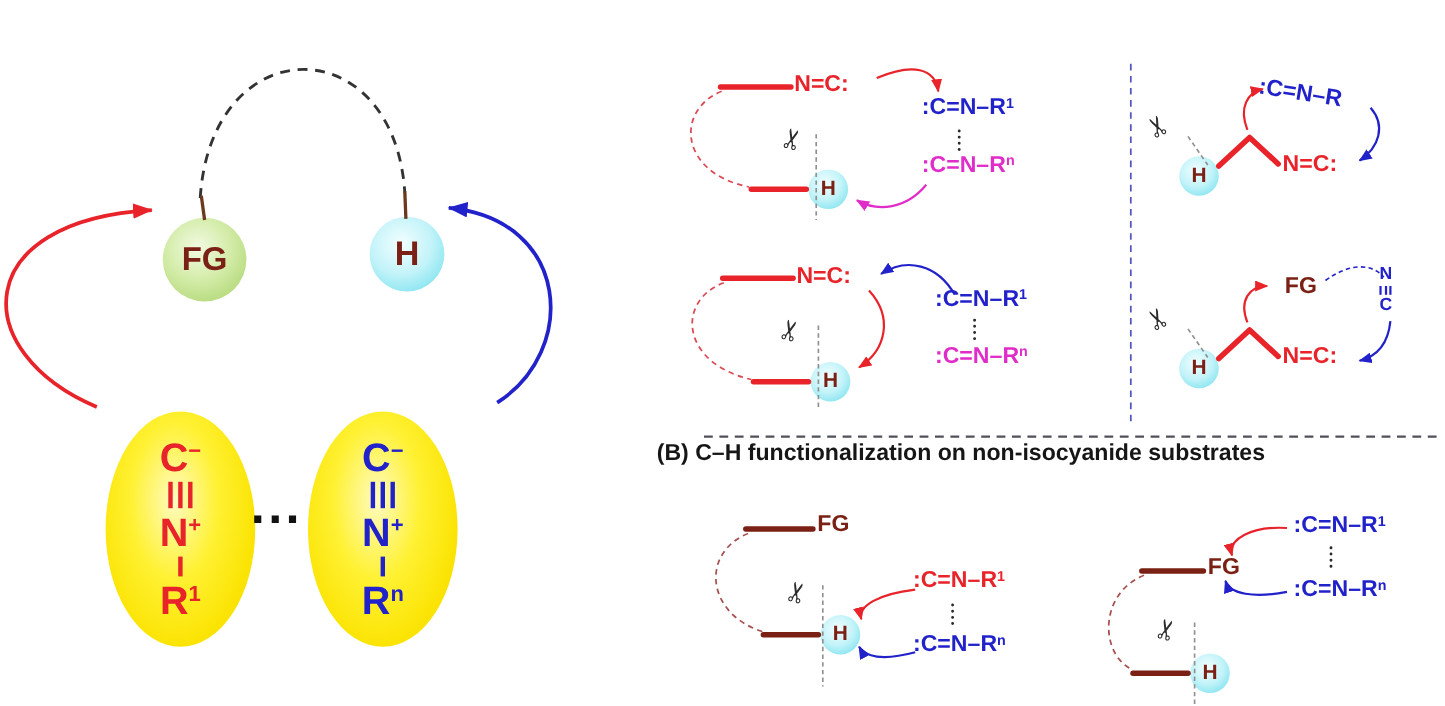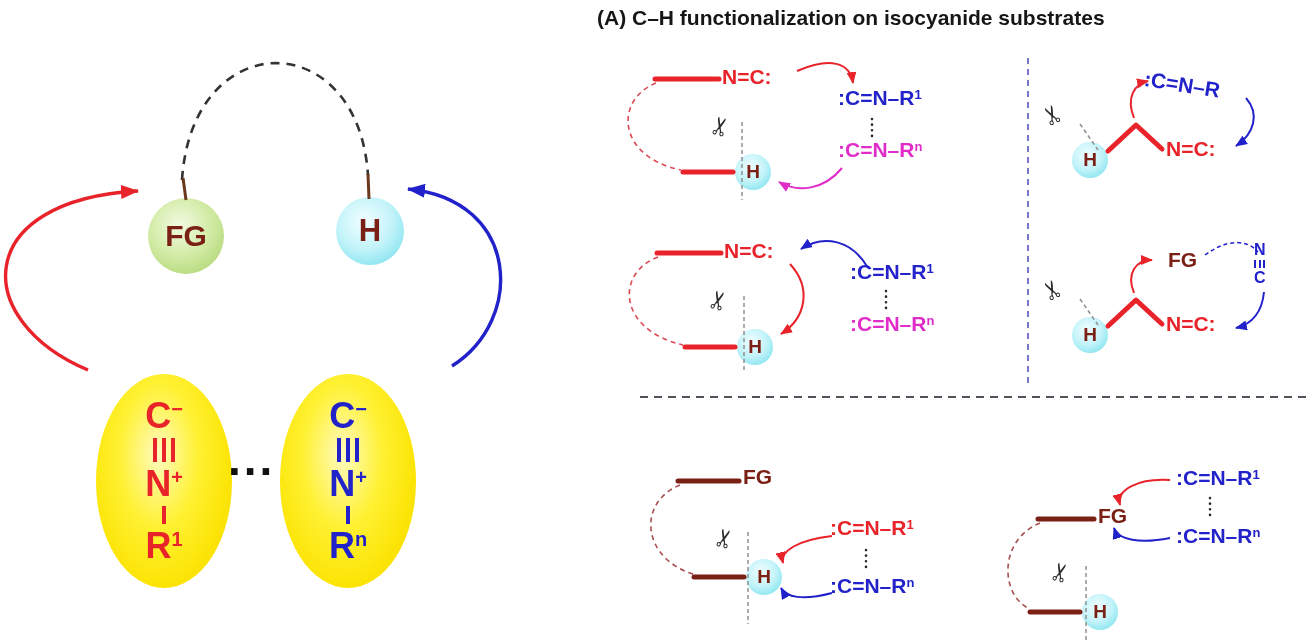--- a/index.html
+++ b/index.html
@@ -188,21 +188,20 @@
           <i></i>
           <i></i>
           <i></i>
         </span>
       <span><span>N</span><sup>+</sup></span>
       <span class="sbond"></span>
       <span><span>R</span><sup>n</sup></span>
     </div>
   </div>
 
-  <div class="title" style="left:597px; top:6px;">(A) C–H functionalization on isocyanide substrates</div>
 
   <div class="txt f21 red" style="left:722px; top:66px;">N=C:</div>
   <div class="txt f21 blue" style="left:838px; top:87px;"><span>:C=N–R</span><sup class="s">1</sup></div>
   <div class="txt f21 magenta" style="left:838px; top:139px;"><span>:C=N–R</span><sup class="s">n</sup></div>
   <div class="cyan sm" style="left:735px; top:154px;">
       <span>H</span>
     </div>
   <div class="scissors" style="left:710px; top:114px; transform:rotate(-75deg);">✂</div>
 
   <div class="txt f21 red" style="left:724px; top:240px;">N=C:</div>
@@ -229,20 +228,21 @@
     <span>N</span>
     <span class="tbond sm">
         <i></i>
         <i></i>
         <i></i>
       </span>
     <span>C</span>
   </div>
   <div class="scissors" style="left:1042px; top:277px; transform:rotate(-115deg);">✂</div>
 
+  <div class="title" style="left:597px; top:400px;">(B) C–H functionalization on non-isocyanide substrates</div>
 
   <div class="txt f21 maroon" style="left:743px; top:466px;">FG</div>
   <div class="txt f21 red" style="left:830px; top:517px;"><span>:C=N–R</span><sup class="s">1</sup></div>
   <div class="txt f21 blue" style="left:830px; top:575px;"><span>:C=N–R</span><sup class="s">n</sup></div>
   <div class="cyan sm" style="left:746px; top:559px;">
       <span>H</span>
     </div>
   <div class="scissors" style="left:714px; top:526px; transform:rotate(-75deg);">✂</div>
 
   <div class="txt f21 blue" style="left:1176px; top:467px;"><span>:C=N–R</span><sup class="s">1</sup></div>

